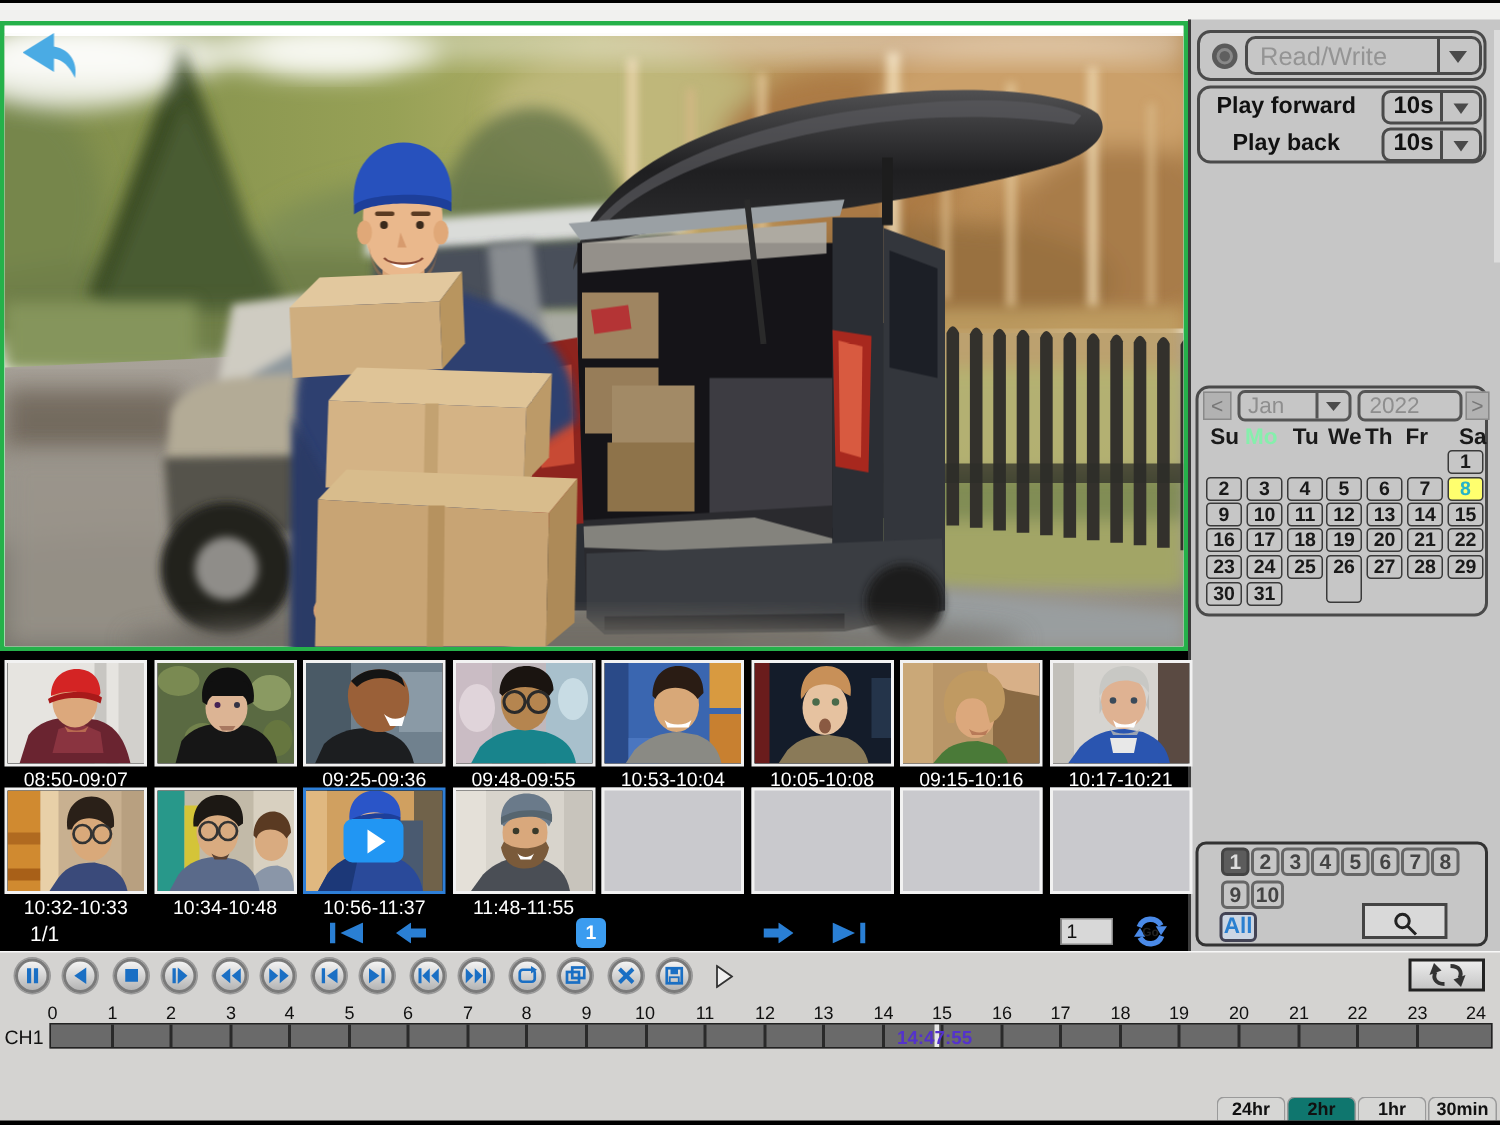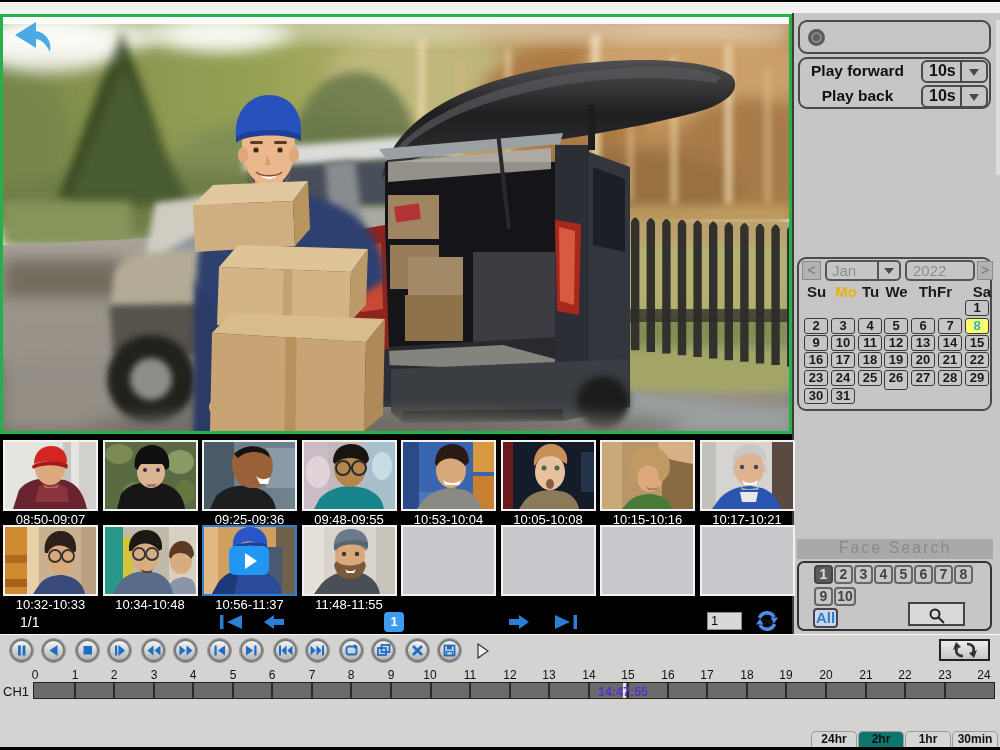--- a/index.html
+++ b/index.html
@@ -206,20 +206,25 @@
       <polygon points="209,316 363,325 361,414 207,414" fill="#c8a474"></polygon>
       <polygon points="363,325 382,302 380,398 361,414" fill="#ad8a58"></polygon>
       <line x1="288" y1="320" x2="287" y2="414" stroke="#b6925f" stroke-width="11"></line>
       <path d="M33,5 L33,14 C44,16 49,25 47,35 C43,27 39,23 33,22 L33,31 L12,18 Z" fill="#4aabe4"></path>
     </svg>
   </div>
 
   <div class="abs" style="left:798px;top:20px;width:193px;height:34px;border:2px solid #4a4a4a;border-radius:9px;"></div>
   <div class="abs" style="left:808px;top:29px;width:17px;height:17px;border:3px solid #5a5a5a;border-radius:50%;background:#888;"></div>
   <div class="abs" style="left:813px;top:34px;width:7px;height:7px;border-radius:50%;background:#5f5f5f;"></div>
+  <div class="abs" style="left:830px;top:24px;width:158px;height:26px;border:2px solid #4a4a4a;border-radius:7px;">
+    <span class="abs" style="left:8px;top:2px;font-size:17px;color:#949494;">Read/Write</span>
+    <div class="abs" style="right:26px;top:0;width:2px;height:22px;background:#4a4a4a;"></div>
+    <div class="abs" style="right:8px;top:8px;width:0;height:0;border-left:6px solid transparent;border-right:6px solid transparent;border-top:8px solid #4a4a4a;"></div>
+  </div>
   <div class="abs" style="left:798px;top:57px;width:193px;height:52px;border:2px solid #4a4a4a;border-radius:9px;"></div>
   <span class="abs" style="left:800px;top:62px;width:115px;text-align:center;font-size:15.5px;font-weight:bold;color:#111;">Play forward</span>
   <span class="abs" style="left:800px;top:87px;width:115px;text-align:center;font-size:15.5px;font-weight:bold;color:#111;">Play back</span>
   <div class="abs" style="left:921px;top:60px;width:67px;height:23px;border:2px solid #4a4a4a;border-radius:6px;">
     <span class="abs" style="left:6px;top:0px;font-size:16px;font-weight:bold;color:#111;">10s</span>
     <div class="abs" style="right:24px;top:0;width:2px;height:19px;background:#4a4a4a;"></div>
     <div class="abs" style="right:7px;top:7px;width:0;height:0;border-left:5px solid transparent;border-right:5px solid transparent;border-top:7px solid #4a4a4a;"></div>
   </div>
   <div class="abs" style="left:921px;top:85px;width:67px;height:23px;border:2px solid #4a4a4a;border-radius:6px;">
     <span class="abs" style="left:6px;top:0px;font-size:16px;font-weight:bold;color:#111;">10s</span>
@@ -231,24 +236,24 @@
   <div class="abs" style="left:825px;top:260px;width:76px;height:21px;border:2px solid #555;border-radius:5px;">
     <span class="abs" style="left:5px;top:0px;font-size:15px;color:#8e8e8e;">Jan</span>
     <div class="abs" style="right:20px;top:0;width:2px;height:17px;background:#555;"></div>
     <div class="abs" style="right:5px;top:6px;width:0;height:0;border-left:5px solid transparent;border-right:5px solid transparent;border-top:6px solid #4a4a4a;"></div>
   </div>
   <div class="abs" style="left:905px;top:260px;width:70px;height:21px;border:2px solid #555;border-radius:5px;">
     <span class="abs" style="left:6px;top:0px;font-size:15px;color:#8e8e8e;">2022</span>
   </div>
   <div class="abs" style="left:977px;top:261px;width:16px;height:19px;background:#b2b2b2;border:1px solid #8a8a8a;color:#777;font-size:14px;text-align:center;line-height:17px;">&gt;</div>
   <span class="abs" style="left:803px;top:283px;width:27px;text-align:center;font-size:15px;font-weight:bold;color:#1a1a1a;">Su</span>
-  <span class="abs" style="left:830px;top:283px;width:27px;text-align:right;font-size:15px;font-weight:bold;color:#eab308;">Mo</span>
+  <span class="abs" style="left:830px;top:283px;width:27px;text-align:left;font-size:15px;font-weight:bold;color:#86efac;">Mo</span>
   <span class="abs" style="left:857px;top:283px;width:27px;text-align:center;font-size:15px;font-weight:bold;color:#1a1a1a;">Tu</span>
   <span class="abs" style="left:883px;top:283px;width:27px;text-align:center;font-size:15px;font-weight:bold;color:#1a1a1a;">We</span>
-  <span class="abs" style="left:910px;top:283px;width:27px;text-align:right;font-size:15px;font-weight:bold;color:#1a1a1a;">Th</span>
+  <span class="abs" style="left:910px;top:283px;width:27px;text-align:left;font-size:15px;font-weight:bold;color:#1a1a1a;">Th</span>
   <span class="abs" style="left:937px;top:283px;width:27px;font-size:15px;font-weight:bold;color:#1a1a1a;">Fr</span>
   <span class="abs" style="left:964px;top:283px;width:27px;text-align:right;font-size:15px;font-weight:bold;color:#1a1a1a;">Sa</span>
   <div class="abs" style="left:965px;top:300px;width:24px;height:16px;border:1.5px solid #3a3a3a;border-radius:3px;color:#1a1a1a;font-size:13px;font-weight:bold;text-align:center;line-height:13px;">1</div>
   <div class="abs" style="left:804px;top:318px;width:24px;height:16px;border:1.5px solid #3a3a3a;border-radius:3px;color:#1a1a1a;font-size:13px;font-weight:bold;text-align:center;line-height:13px;">2</div>
   <div class="abs" style="left:831px;top:318px;width:24px;height:16px;border:1.5px solid #3a3a3a;border-radius:3px;color:#1a1a1a;font-size:13px;font-weight:bold;text-align:center;line-height:13px;">3</div>
   <div class="abs" style="left:858px;top:318px;width:24px;height:16px;border:1.5px solid #3a3a3a;border-radius:3px;color:#1a1a1a;font-size:13px;font-weight:bold;text-align:center;line-height:13px;">4</div>
   <div class="abs" style="left:884px;top:318px;width:24px;height:16px;border:1.5px solid #3a3a3a;border-radius:3px;color:#1a1a1a;font-size:13px;font-weight:bold;text-align:center;line-height:13px;">5</div>
   <div class="abs" style="left:911px;top:318px;width:24px;height:16px;border:1.5px solid #3a3a3a;border-radius:3px;color:#1a1a1a;font-size:13px;font-weight:bold;text-align:center;line-height:13px;">6</div>
   <div class="abs" style="left:938px;top:318px;width:24px;height:16px;border:1.5px solid #3a3a3a;border-radius:3px;color:#1a1a1a;font-size:13px;font-weight:bold;text-align:center;line-height:13px;">7</div>
   <div class="abs" style="left:965px;top:318px;width:24px;height:16px;border:1.5px solid #3a3a3a;border-radius:3px;background:#ffff6e;color:#28b4c8;font-size:13px;font-weight:bold;text-align:center;line-height:13px;">8</div>
@@ -262,29 +267,26 @@
   <div class="abs" style="left:804px;top:352px;width:24px;height:16px;border:1.5px solid #3a3a3a;border-radius:3px;color:#1a1a1a;font-size:13px;font-weight:bold;text-align:center;line-height:13px;">16</div>
   <div class="abs" style="left:831px;top:352px;width:24px;height:16px;border:1.5px solid #3a3a3a;border-radius:3px;color:#1a1a1a;font-size:13px;font-weight:bold;text-align:center;line-height:13px;">17</div>
   <div class="abs" style="left:858px;top:352px;width:24px;height:16px;border:1.5px solid #3a3a3a;border-radius:3px;color:#1a1a1a;font-size:13px;font-weight:bold;text-align:center;line-height:13px;">18</div>
   <div class="abs" style="left:884px;top:352px;width:24px;height:16px;border:1.5px solid #3a3a3a;border-radius:3px;color:#1a1a1a;font-size:13px;font-weight:bold;text-align:center;line-height:13px;">19</div>
   <div class="abs" style="left:911px;top:352px;width:24px;height:16px;border:1.5px solid #3a3a3a;border-radius:3px;color:#1a1a1a;font-size:13px;font-weight:bold;text-align:center;line-height:13px;">20</div>
   <div class="abs" style="left:938px;top:352px;width:24px;height:16px;border:1.5px solid #3a3a3a;border-radius:3px;color:#1a1a1a;font-size:13px;font-weight:bold;text-align:center;line-height:13px;">21</div>
   <div class="abs" style="left:965px;top:352px;width:24px;height:16px;border:1.5px solid #3a3a3a;border-radius:3px;color:#1a1a1a;font-size:13px;font-weight:bold;text-align:center;line-height:13px;">22</div>
   <div class="abs" style="left:804px;top:370px;width:24px;height:16px;border:1.5px solid #3a3a3a;border-radius:3px;color:#1a1a1a;font-size:13px;font-weight:bold;text-align:center;line-height:13px;">23</div>
   <div class="abs" style="left:831px;top:370px;width:24px;height:16px;border:1.5px solid #3a3a3a;border-radius:3px;color:#1a1a1a;font-size:13px;font-weight:bold;text-align:center;line-height:13px;">24</div>
   <div class="abs" style="left:858px;top:370px;width:24px;height:16px;border:1.5px solid #3a3a3a;border-radius:3px;color:#1a1a1a;font-size:13px;font-weight:bold;text-align:center;line-height:13px;">25</div>
-  <div class="abs" style="left:884px;top:370px;width:24px;height:20px;border:1.5px solid #3a3a3a;border-radius:3px;color:#1a1a1a;font-size:13px;font-weight:bold;text-align:center;line-height:13px;">26</div>
+  <div class="abs" style="left:884px;top:370px;width:24px;height:32px;border:1.5px solid #3a3a3a;border-radius:3px;color:#1a1a1a;font-size:13px;font-weight:bold;text-align:center;line-height:13px;">26</div>
   <div class="abs" style="left:911px;top:370px;width:24px;height:16px;border:1.5px solid #3a3a3a;border-radius:3px;color:#1a1a1a;font-size:13px;font-weight:bold;text-align:center;line-height:13px;">27</div>
   <div class="abs" style="left:938px;top:370px;width:24px;height:16px;border:1.5px solid #3a3a3a;border-radius:3px;color:#1a1a1a;font-size:13px;font-weight:bold;text-align:center;line-height:13px;">28</div>
   <div class="abs" style="left:965px;top:370px;width:24px;height:16px;border:1.5px solid #3a3a3a;border-radius:3px;color:#1a1a1a;font-size:13px;font-weight:bold;text-align:center;line-height:13px;">29</div>
   <div class="abs" style="left:804px;top:388px;width:24px;height:16px;border:1.5px solid #3a3a3a;border-radius:3px;color:#1a1a1a;font-size:13px;font-weight:bold;text-align:center;line-height:13px;">30</div>
   <div class="abs" style="left:831px;top:388px;width:24px;height:16px;border:1.5px solid #3a3a3a;border-radius:3px;color:#1a1a1a;font-size:13px;font-weight:bold;text-align:center;line-height:13px;">31</div>
-  <div class="abs" style="left:797px;top:539px;width:196px;height:20px;background:#a9a9a9;text-align:center;">
-    <span style="font-size:16px;color:#898989;letter-spacing:2px;">Face Search</span>
-  </div>
   <div class="abs" style="left:797px;top:561px;width:195px;height:70px;border:2px solid #333;border-radius:7px;"></div>
   <div class="abs" style="left:814px;top:565px;width:19px;height:19px;background:#5c5c5c;border:2px solid #444;border-radius:4px;color:#ddd;font-size:14px;font-weight:bold;text-align:center;line-height:15px;">1</div>
   <div class="abs" style="left:834px;top:565px;width:19px;height:19px;border:2px solid #666;border-radius:4px;color:#444;font-size:14px;font-weight:bold;text-align:center;line-height:15px;">2</div>
   <div class="abs" style="left:854px;top:565px;width:19px;height:19px;border:2px solid #666;border-radius:4px;color:#444;font-size:14px;font-weight:bold;text-align:center;line-height:15px;">3</div>
   <div class="abs" style="left:874px;top:565px;width:19px;height:19px;border:2px solid #666;border-radius:4px;color:#444;font-size:14px;font-weight:bold;text-align:center;line-height:15px;">4</div>
   <div class="abs" style="left:894px;top:565px;width:19px;height:19px;border:2px solid #666;border-radius:4px;color:#444;font-size:14px;font-weight:bold;text-align:center;line-height:15px;">5</div>
   <div class="abs" style="left:914px;top:565px;width:19px;height:19px;border:2px solid #666;border-radius:4px;color:#444;font-size:14px;font-weight:bold;text-align:center;line-height:15px;">6</div>
   <div class="abs" style="left:934px;top:565px;width:19px;height:19px;border:2px solid #666;border-radius:4px;color:#444;font-size:14px;font-weight:bold;text-align:center;line-height:15px;">7</div>
   <div class="abs" style="left:954px;top:565px;width:19px;height:19px;border:2px solid #666;border-radius:4px;color:#444;font-size:14px;font-weight:bold;text-align:center;line-height:15px;">8</div>
   <div class="abs" style="left:814px;top:587px;width:19px;height:19px;border:2px solid #666;border-radius:4px;color:#444;font-size:14px;font-weight:bold;text-align:center;line-height:15px;">9</div>
@@ -389,21 +391,21 @@
         <rect width="91" height="67" fill="#b99668"></rect>
       <rect x="60" y="0" width="31" height="67" fill="#8a6a44"></rect>
         <rect x="0" y="0" width="20" height="67" fill="#caa878"></rect>
       <path d="M56,0 L91,0 L91,22 L70,18 C60,14 56,8 56,0 Z" fill="#d8b088"></path>
       <path d="M20,67 L26,60 C32,54 40,52 50,52 L58,54 C64,56 68,60 70,67 Z" fill="#4a7a38"></path>
       <ellipse cx="48" cy="36" rx="13" ry="14" fill="#dca87c"></ellipse>
       <path d="M30,40 C24,26 28,10 42,6 C56,2 68,10 68,24 C68,32 64,38 58,40 L56,32 C56,22 40,20 36,30 L34,40 Z" fill="#c09a62"></path>
       <path d="M44,44 C48,47 54,47 57,44 L55,48 46,48 Z" fill="#b87a58"></path>
       </svg>
   </div>
-  <div class="abs" style="left:598px;top:512px;width:99px;text-align:center;font-size:13px;color:#fff;">10:15-10:16</div>
+  <div class="abs" style="left:598px;top:512px;width:99px;text-align:center;font-size:13px;color:#fff;">09:15-10:16</div>
   <div class="abs" style="left:699.5px;top:440px;width:95px;height:71px;border:2px solid #f2f2f2;overflow:hidden;">
     <svg width="91" height="67" viewBox="0 0 91 67">
         <rect width="91" height="67" fill="#d6d4d0"></rect>
       <rect x="70" y="0" width="21" height="67" fill="#5a4a42"></rect>
         <rect x="0" y="0" width="14" height="67" fill="#c2c0ba"></rect>
       <path d="M10,67 L18,56 C26,48 36,44 48,44 L60,46 C70,50 76,56 78,67 Z" fill="#2a55b0"></path>
       <path d="M38,50 L56,50 L54,60 L40,60 Z" fill="#e8e8e8"></path>
       <ellipse cx="47" cy="26" rx="15" ry="18" fill="#dfb292"></ellipse>
       <path d="M31,22 C30,8 38,2 48,2 C58,2 65,8 64,20 L61,16 C54,10 40,10 34,18 Z" fill="#c8c8c4"></path>
       <path d="M31,22 L33,30 L31,34 Z" fill="#c0c0bc"></path>

